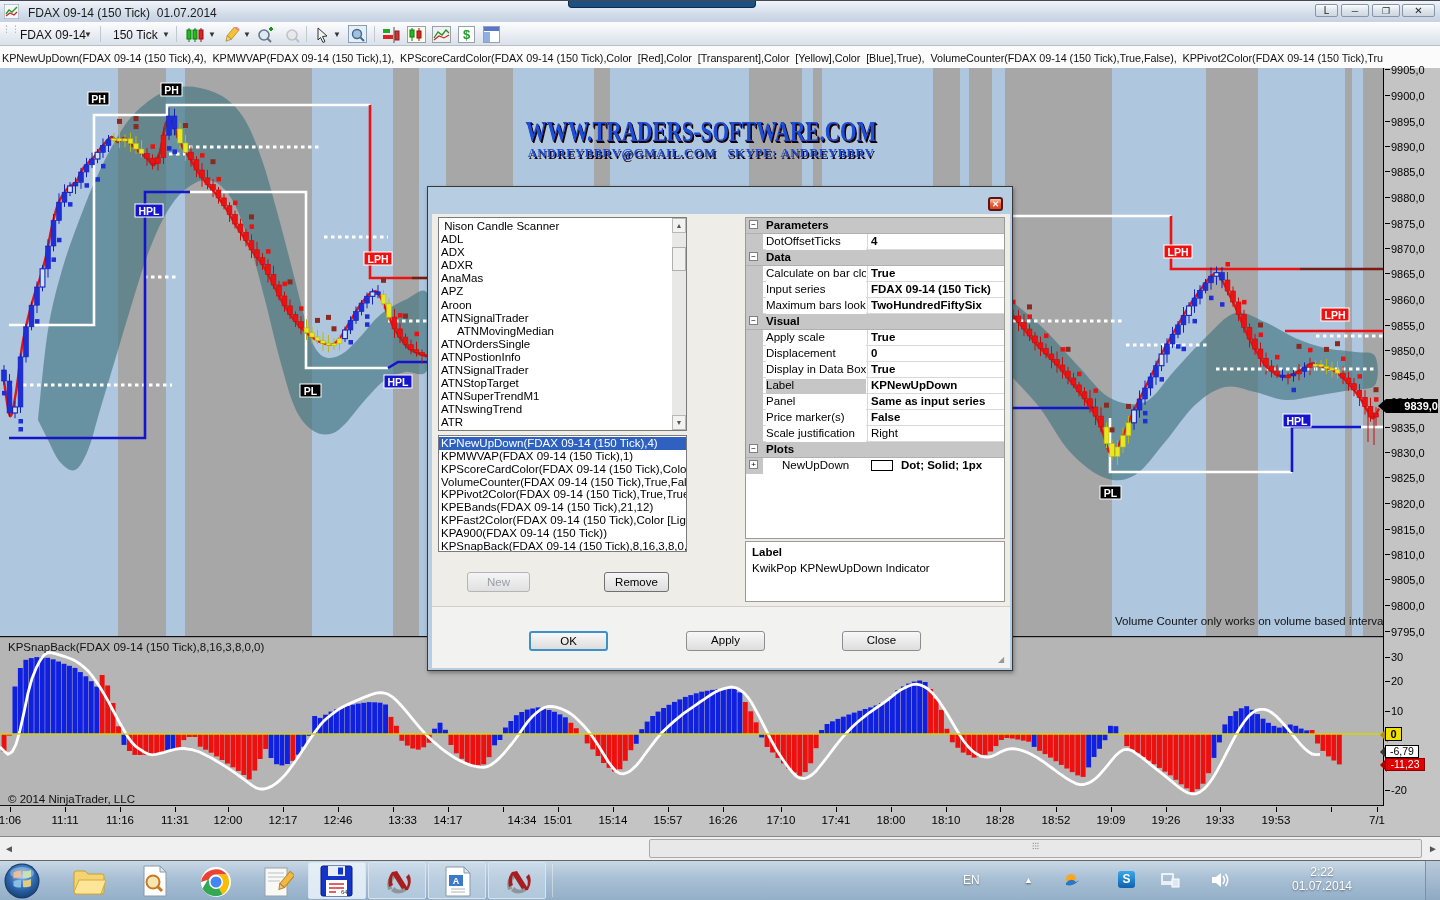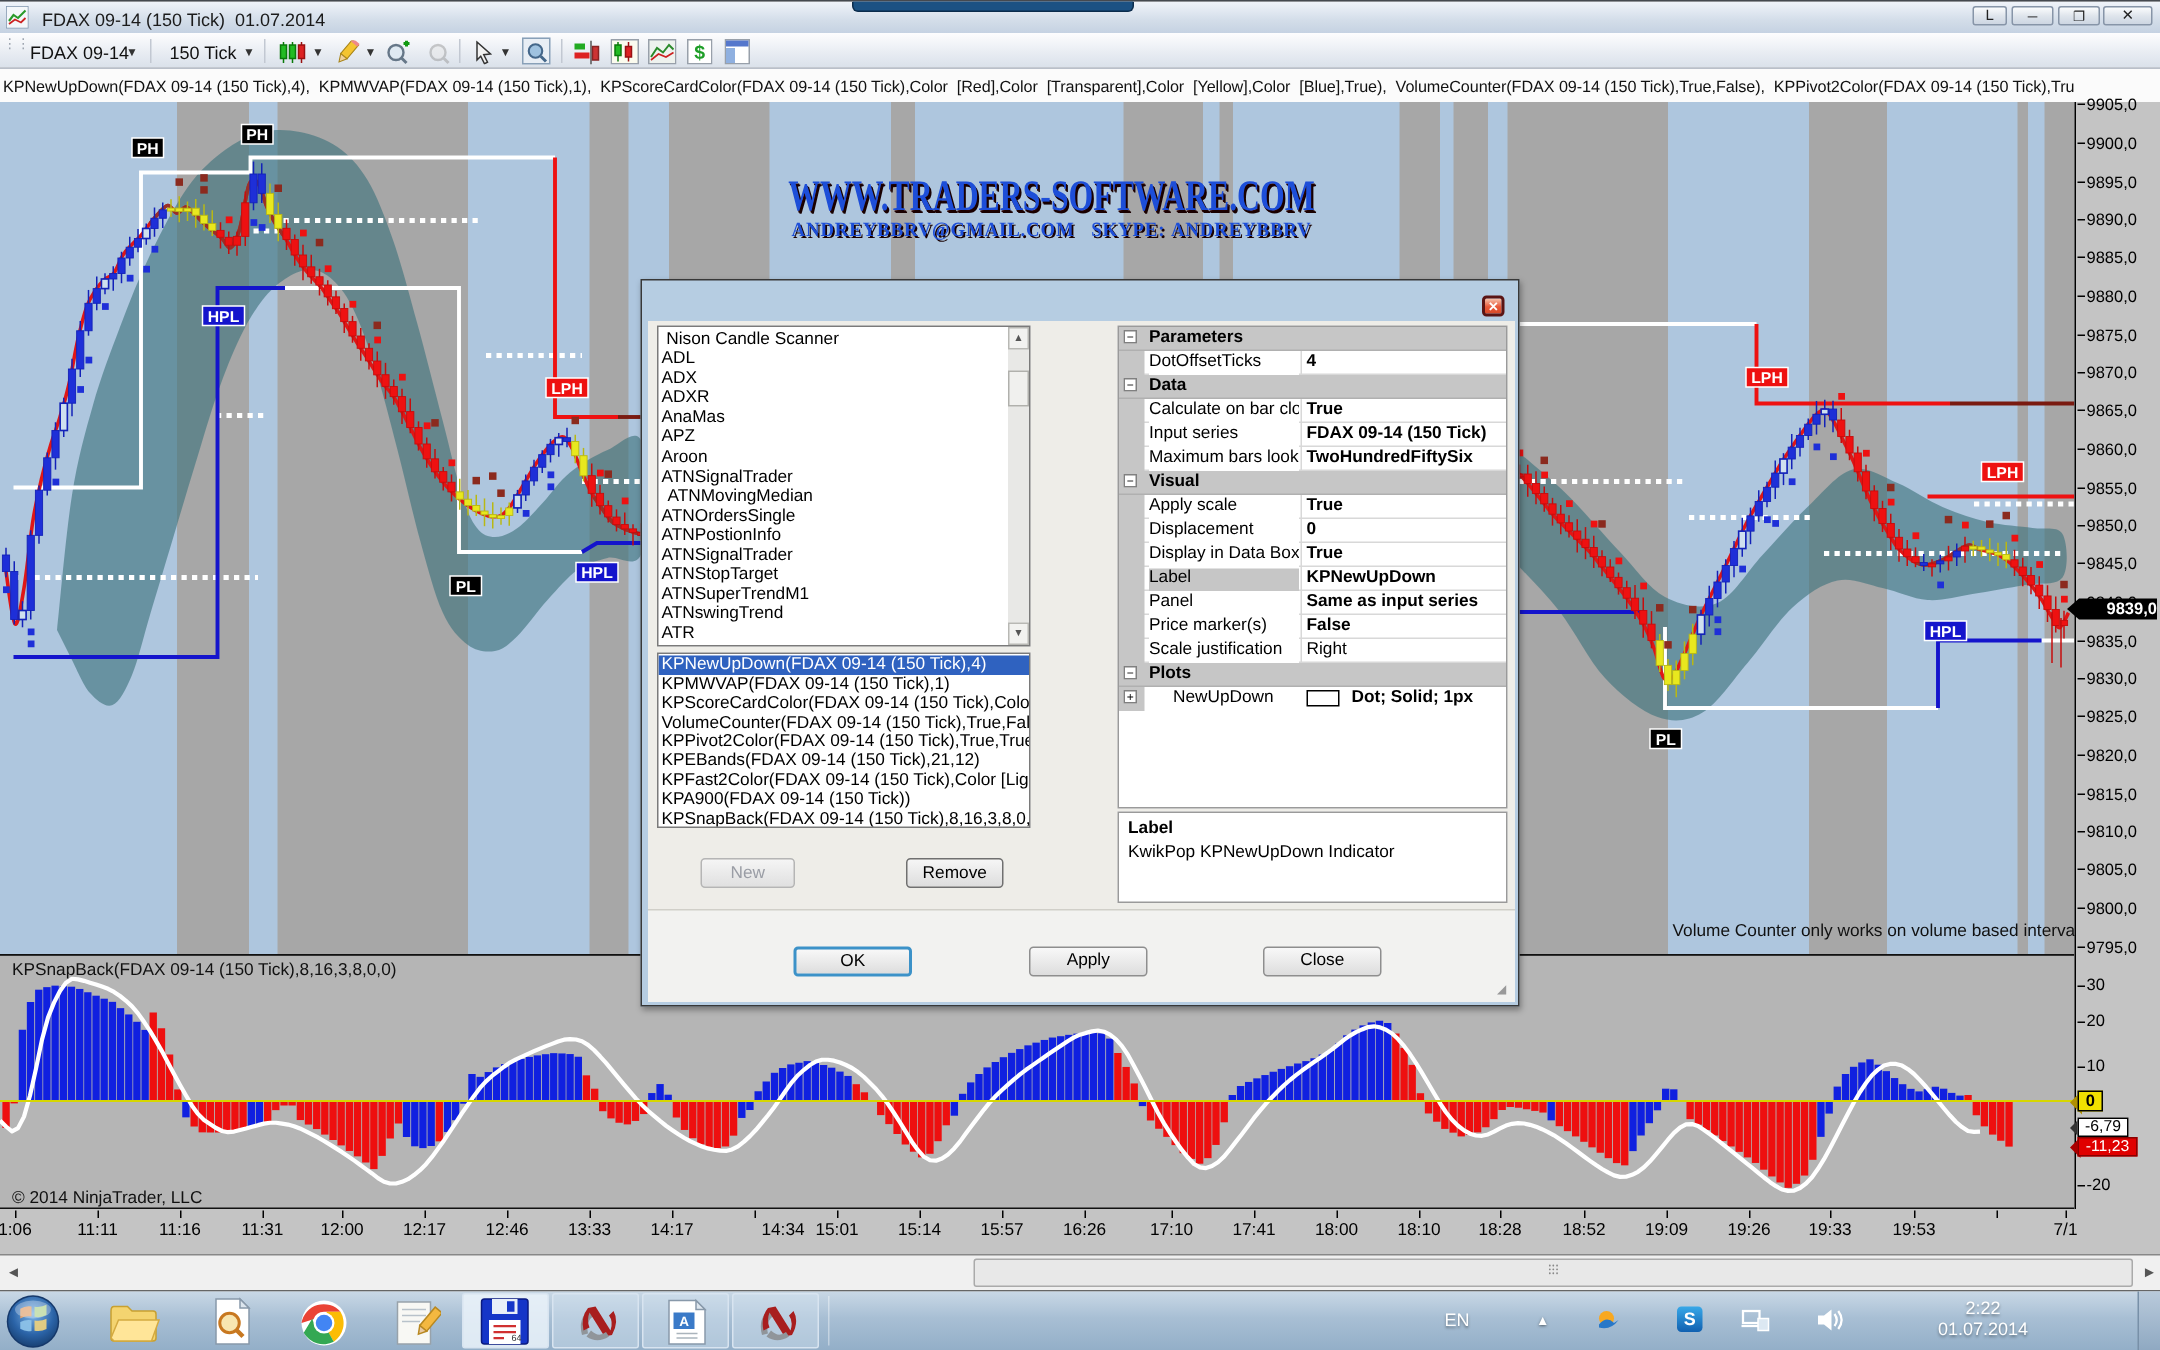--- a/index.html
+++ b/index.html
@@ -872,21 +872,21 @@
     <div class="abs" style="left:96px;top:8px;width:48px;text-align:center;font-size:11.5px;color:#000">11:16</div>
     <div class="abs" style="left:175px;top:1px;width:1px;height:5px;background:#000"></div>
     <div class="abs" style="left:151px;top:8px;width:48px;text-align:center;font-size:11.5px;color:#000">11:31</div>
     <div class="abs" style="left:228px;top:1px;width:1px;height:5px;background:#000"></div>
     <div class="abs" style="left:204px;top:8px;width:48px;text-align:center;font-size:11.5px;color:#000">12:00</div>
     <div class="abs" style="left:283px;top:1px;width:1px;height:5px;background:#000"></div>
     <div class="abs" style="left:259px;top:8px;width:48px;text-align:center;font-size:11.5px;color:#000">12:17</div>
     <div class="abs" style="left:338px;top:1px;width:1px;height:5px;background:#000"></div>
     <div class="abs" style="left:314px;top:8px;width:48px;text-align:center;font-size:11.5px;color:#000">12:46</div>
     <div class="abs" style="left:393px;top:1px;width:1px;height:5px;background:#000"></div>
-    <div class="abs" style="left:369px;top:8px;width:48px;text-align:center;font-size:11.5px;color:#000">13:33</div>
+    <div class="abs" style="left:369px;top:8px;width:48px;text-align:right;font-size:11.5px;color:#000">13:33</div>
     <div class="abs" style="left:448px;top:1px;width:1px;height:5px;background:#000"></div>
     <div class="abs" style="left:424px;top:8px;width:48px;text-align:center;font-size:11.5px;color:#000">14:17</div>
     <div class="abs" style="left:503px;top:1px;width:1px;height:5px;background:#000"></div>
     <div class="abs" style="left:498px;top:8px;width:48px;text-align:center;font-size:11.5px;color:#000">14:34</div>
     <div class="abs" style="left:558px;top:1px;width:1px;height:5px;background:#000"></div>
     <div class="abs" style="left:534px;top:8px;width:48px;text-align:center;font-size:11.5px;color:#000">15:01</div>
     <div class="abs" style="left:613px;top:1px;width:1px;height:5px;background:#000"></div>
     <div class="abs" style="left:589px;top:8px;width:48px;text-align:center;font-size:11.5px;color:#000">15:14</div>
     <div class="abs" style="left:668px;top:1px;width:1px;height:5px;background:#000"></div>
     <div class="abs" style="left:644px;top:8px;width:48px;text-align:center;font-size:11.5px;color:#000">15:57</div>
@@ -928,21 +928,21 @@
     <div class="abs" style="left:4px;top:27px;width:578px;height:454px;background:#eeede8">
       <div class="abs" style="left:6px;top:3px;width:249px;height:214px;background:#fff;border:1px solid #7a7a7a;overflow:hidden;padding-top:2px">
         <div style="height:13.1px;font-size:11.5px;color:#000;white-space:nowrap;padding-left:2px">&nbsp;Nison Candle Scanner</div>
         <div style="height:13.1px;font-size:11.5px;color:#000;white-space:nowrap;padding-left:2px">ADL</div>
         <div style="height:13.1px;font-size:11.5px;color:#000;white-space:nowrap;padding-left:2px">ADX</div>
         <div style="height:13.1px;font-size:11.5px;color:#000;white-space:nowrap;padding-left:2px">ADXR</div>
         <div style="height:13.1px;font-size:11.5px;color:#000;white-space:nowrap;padding-left:2px">AnaMas</div>
         <div style="height:13.1px;font-size:11.5px;color:#000;white-space:nowrap;padding-left:2px">APZ</div>
         <div style="height:13.1px;font-size:11.5px;color:#000;white-space:nowrap;padding-left:2px">Aroon</div>
         <div style="height:13.1px;font-size:11.5px;color:#000;white-space:nowrap;padding-left:2px">ATNSignalTrader</div>
-        <div style="height:13.1px;font-size:11.5px;color:#000;white-space:nowrap;padding-left:6px">ATNMovingMedian</div>
+        <div style="height:13.1px;font-size:11.5px;color:#000;white-space:nowrap;padding-left:18px">ATNMovingMedian</div>
         <div style="height:13.1px;font-size:11.5px;color:#000;white-space:nowrap;padding-left:2px">ATNOrdersSingle</div>
         <div style="height:13.1px;font-size:11.5px;color:#000;white-space:nowrap;padding-left:2px">ATNPostionInfo</div>
         <div style="height:13.1px;font-size:11.5px;color:#000;white-space:nowrap;padding-left:2px">ATNSignalTrader</div>
         <div style="height:13.1px;font-size:11.5px;color:#000;white-space:nowrap;padding-left:2px">ATNStopTarget</div>
         <div style="height:13.1px;font-size:11.5px;color:#000;white-space:nowrap;padding-left:2px">ATNSuperTrendM1</div>
         <div style="height:13.1px;font-size:11.5px;color:#000;white-space:nowrap;padding-left:2px">ATNswingTrend</div>
         <div style="height:13.1px;font-size:11.5px;color:#000;white-space:nowrap;padding-left:2px">ATR</div>
       </div>
       <div class="abs" style="left:240px;top:4px;width:14px;height:212px;background:#e8e8e6">
  <div style="height:15px;background:#f2f2f0;border:1px solid #b8b8b4;text-align:center;font-size:7px;color:#555;line-height:14px">▲</div>

